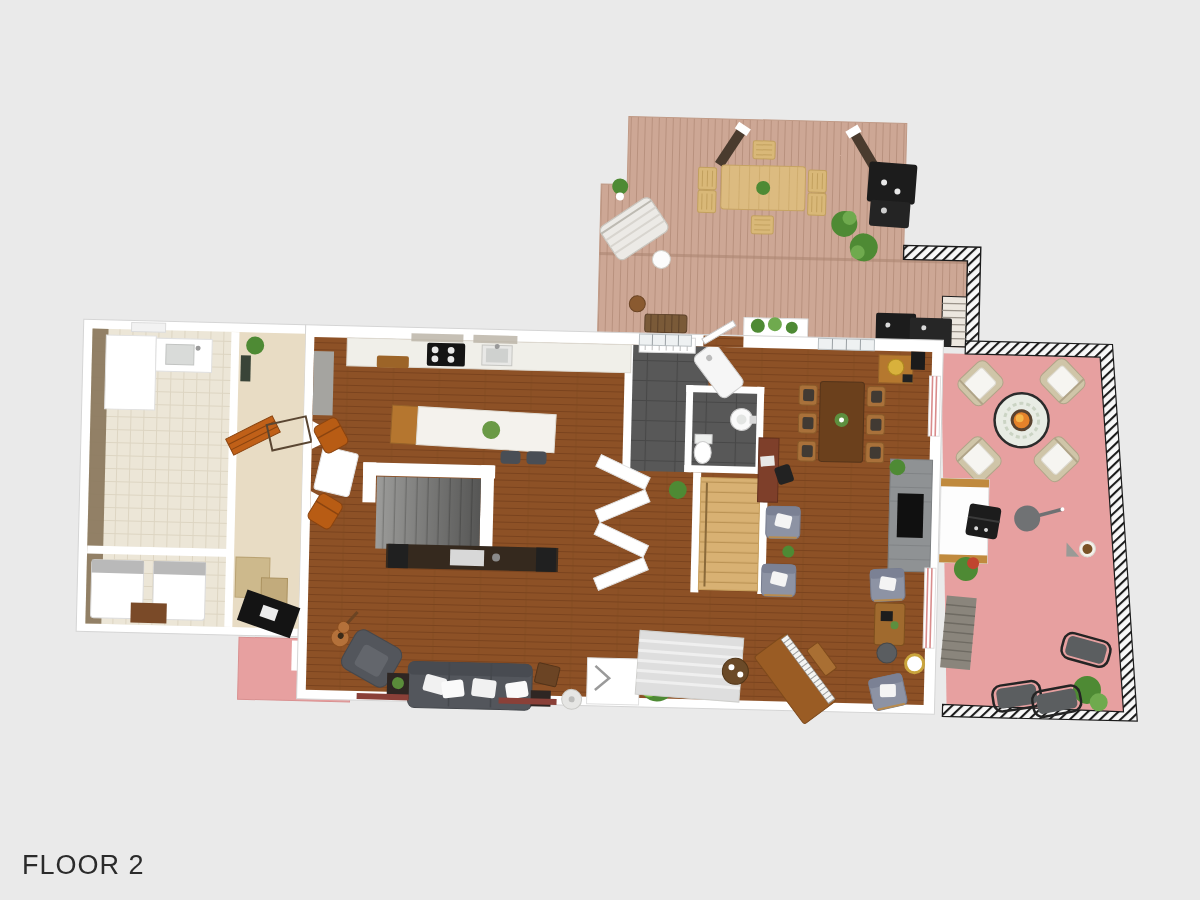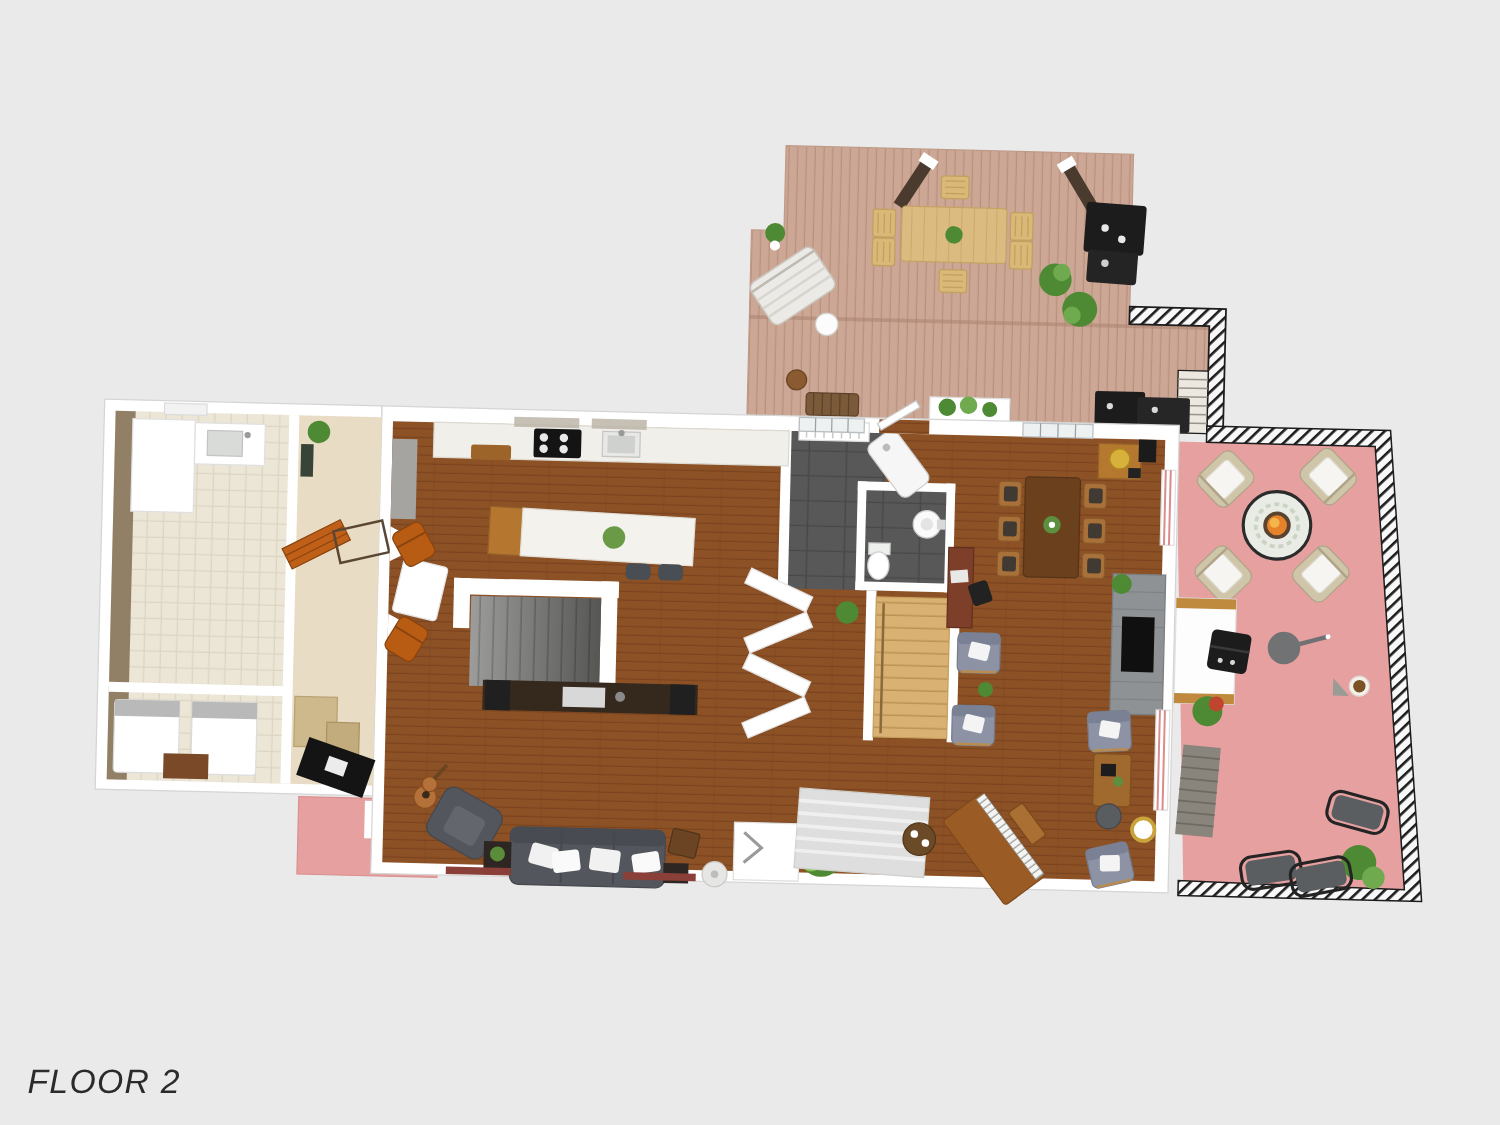--- a/index.html
+++ b/index.html
@@ -7,21 +7,20 @@
     width:1200px;height:900px;overflow:hidden;
     font-family:"Liberation Sans",sans-serif;
     background:var(--background,#eaeaea);
     position:relative;
   }
   .stage{position:absolute;inset:0;}
   .floor-label{
     position:absolute;left:22px;top:850px;
     font-size:27px;letter-spacing:1px;color:var(--label,#2b2b2b);
     font-family:"Liberation Sans",sans-serif;
-    font-style:italic;
   }
   svg{display:block}
 </style>
 </head>
 <body>
 
 <div class="stage">
 <svg width="1200" height="900" viewBox="0 0 1200 900">
   <defs>
     <pattern id="deckPlank" width="7" height="7" patternUnits="userSpaceOnUse">

